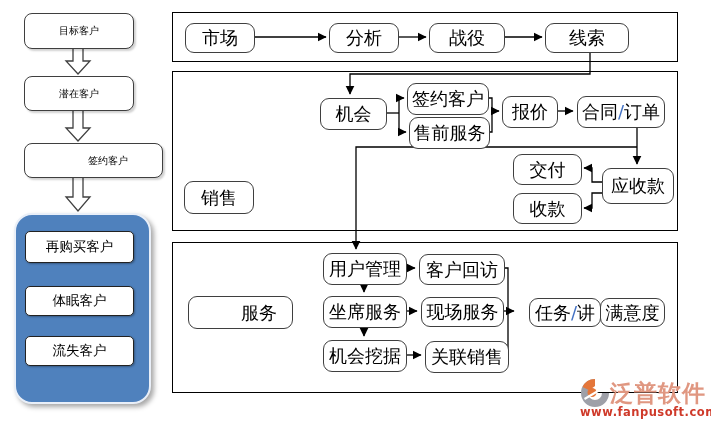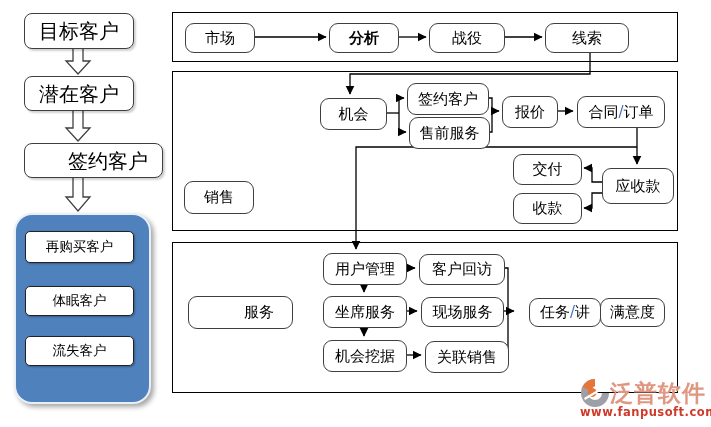--- a/index.html
+++ b/index.html
@@ -1,23 +1,23 @@
 <!DOCTYPE html>
 <html style="--c-blue: #4f81bd; --c-slash: #4472c4; --c-logo-text: #e09781; --c-logo-url: #cf3a2a;"><head>
 <meta charset="utf-8">
 <style>
   html,body{margin:0;padding:0;background:#fff;}
   .stage{position:relative;width:711px;height:427px;background:#fff;overflow:hidden;
          font-family:"DejaVu Sans",sans-serif;color:#000;}
   .panel{position:absolute;border:1.5px solid #000;background:transparent;z-index:1;}
   .lines{position:absolute;left:0;top:0;z-index:2;pointer-events:none;}
   .node{position:absolute;z-index:3;background:#fff;border:1.4px solid #3f3f3f;border-radius:9px;
-        display:flex;align-items:center;justify-content:center;font-size:15px;
+        display:flex;align-items:center;justify-content:center;font-size:18px;
         white-space:nowrap;line-height:1;}
-  .funnel-box{border-radius:8px;font-size:20px;box-shadow:2px 2px 2px rgba(0,0,0,0.18);}
+  .funnel-box{border-radius:8px;font-size:10px;box-shadow:2px 2px 2px rgba(0,0,0,0.18);}
   .cohort{position:absolute;z-index:3;background:var(--c-blue,#4f81bd);border:2px solid #e9eff8;
           border-radius:18px;box-shadow:3px 3px 5px rgba(0,0,0,0.35);}
   .cohort-item{border-radius:5px;border:1.2px solid #222;font-size:13.5px;z-index:4;
                box-shadow:1px 1px 2px rgba(0,0,0,0.3);}
   .slash{color:var(--c-slash,#4472c4);}
   .logo{position:absolute;z-index:5;display:flex;align-items:flex-start;}
   .logo-name{font-size:23px;font-weight:bold;color:var(--c-logo-text,#e09781);letter-spacing:1px;}
   .logo-url{position:absolute;z-index:5;font-size:11.5px;font-weight:bold;
             color:var(--c-logo-url,#cf3a2a);letter-spacing:0.5px;}
 </style>
@@ -76,21 +76,21 @@
   <div class="node funnel-box" style="left:24px;top:13px;width:108px;height:34px;">目标客户</div>
   <div class="node funnel-box" style="left:24px;top:76px;width:108px;height:33px;">潜在客户</div>
   <div class="node funnel-box" style="left:24px;top:143px;width:108px;height:33px;padding-left:29px;">签约客户</div>
 
   <div class="cohort" style="left:14px;top:213px;width:133px;height:187px;"></div>
   <div class="node cohort-item" style="left:25px;top:231px;width:107px;height:30px;">再购买客户</div>
   <div class="node cohort-item" style="left:25px;top:286px;width:107px;height:28px;">体眠客户</div>
   <div class="node cohort-item" style="left:25px;top:336px;width:107px;height:28px;">流失客户</div>
 
   <div class="node" style="left:185px;top:23px;width:68px;height:28px;">市场</div>
-  <div class="node" style="left:329px;top:23px;width:68px;height:28px;font-weight:bold;">分析</div>
+  <div class="node" style="left:329px;top:23px;width:68px;height:28px;">分析</div>
   <div class="node" style="left:429px;top:23px;width:74px;height:28px;">战役</div>
   <div class="node" style="left:545px;top:23px;width:82px;height:28px;">线索</div>
 
   <div class="node" style="left:184px;top:137px;width:68px;height:31px;margin-top:44px;">销售</div>
   <div class="node" style="left:320px;top:98px;width:65px;height:30px;">机会</div>
   <div class="node" style="left:407px;top:83px;width:80px;height:30px;">签约客户</div>
   <div class="node" style="left:409px;top:117px;width:79px;height:30px;">售前服务</div>
   <div class="node" style="left:502px;top:96px;width:54px;height:30px;">报价</div>
   <div class="node" style="left:577px;top:96px;width:86px;height:30px;justify-content:center;">
     <span>合同</span>

